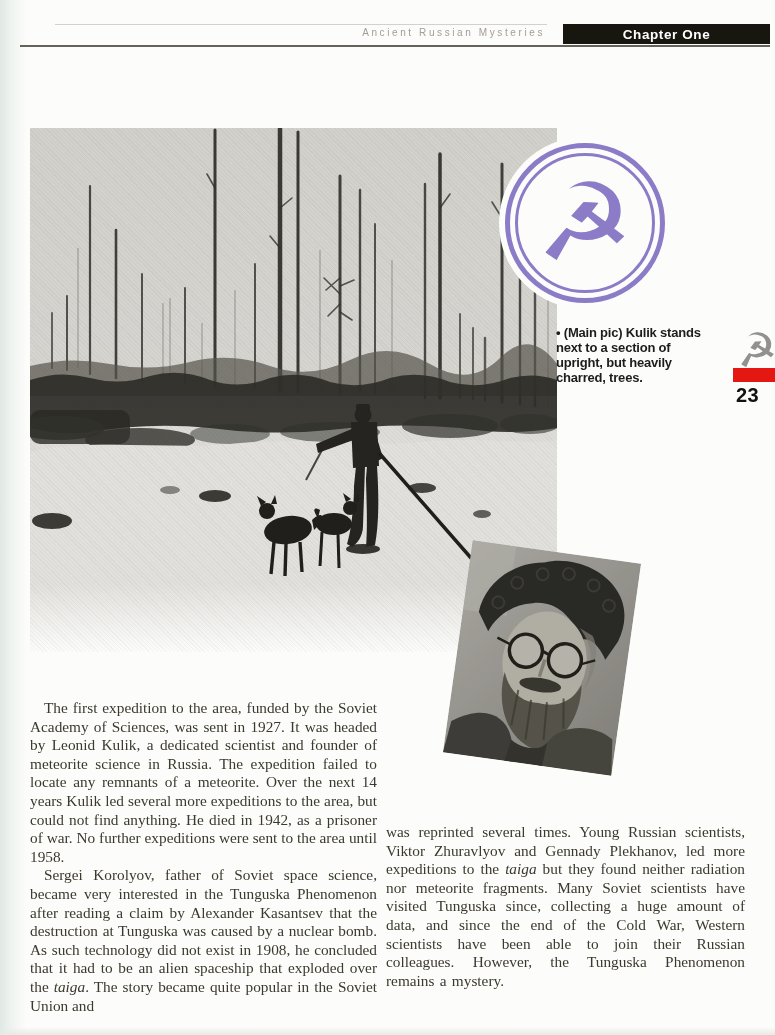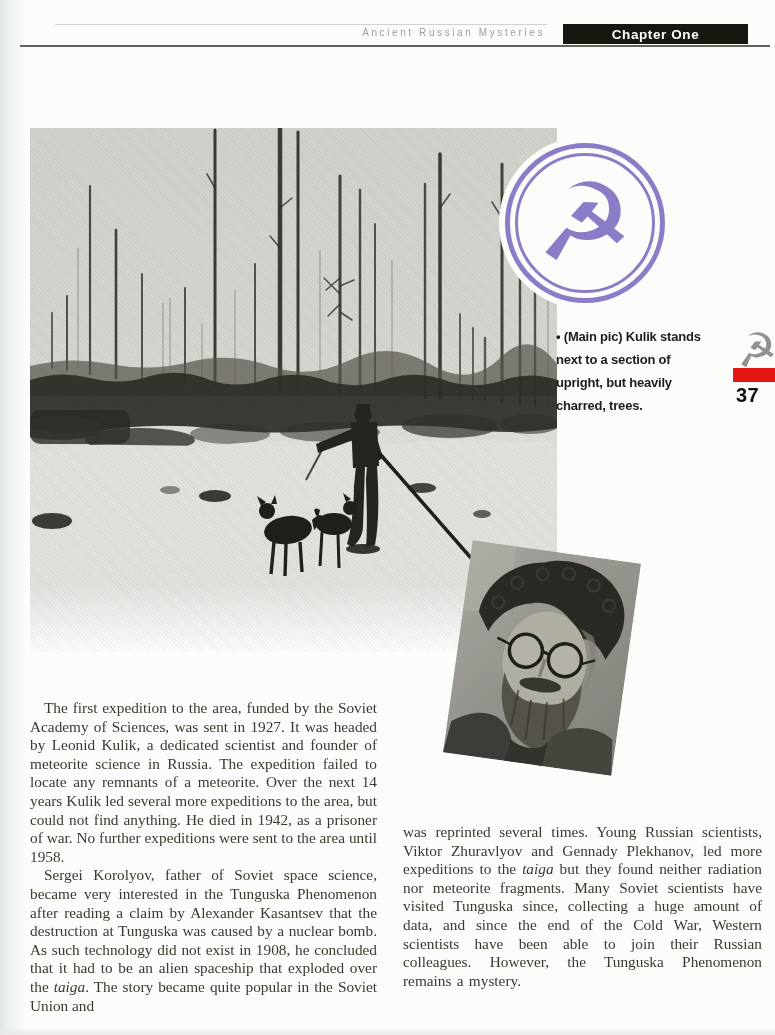--- a/index.html
+++ b/index.html
@@ -11,58 +11,58 @@
   .page{position:relative;width:775px;height:1035px;background:var(--paper);overflow:hidden;}
   .scan-edge{position:absolute;left:0;top:0;width:26px;height:1035px;
     background:linear-gradient(90deg,#dfe8e3 0%,#eef3ef 40%,rgba(252,252,250,0) 100%);}
   .scan-bottom{position:absolute;left:0;bottom:0;width:775px;height:8px;
     background:linear-gradient(0deg,#e8eae6,rgba(252,252,250,0));}
 
   
   .hdr-topline{position:absolute;left:55px;top:24px;width:492px;height:1px;background:#d4d1cb;}
   .hdr-title{position:absolute;left:0;top:27px;width:545px;text-align:right;
     font-size:10px;letter-spacing:2.6px;color:var(--header_gray);font-weight:500;}
-  .chapter-box{position:absolute;left:563px;top:24px;width:185px;height:20px;
+  .chapter-box{position:absolute;left:563px;top:24px;width:207px;height:20px;
     background:var(--ink);display:flex;align-items:center;justify-content:center;}
   .chapter-box span{color:#ffffff;font-weight:bold;font-size:13.5px;letter-spacing:.6px;}
   .hdr-rule{position:absolute;left:20px;top:45px;width:750px;height:2px;background:#4a473f;opacity:.85;}
 
   
   .main-photo{position:absolute;left:30px;top:128px;width:527px;height:524px;}
   .main-photo:after{content:"";position:absolute;inset:0;pointer-events:none;
     background:repeating-linear-gradient(45deg,rgba(40,40,35,.04) 0 1px,transparent 1px 3px);}
 
   
   .logo-disc{position:absolute;left:499px;top:137px;width:172px;height:172px;border-radius:50%;background:var(--paper);}
   .logo-ring-outer{position:absolute;left:505px;top:143px;width:150px;height:150px;border:5px solid var(--purple);border-radius:50%;}
   .logo-ring-inner{position:absolute;left:515px;top:153px;width:134px;height:134px;border:3px solid var(--purple);border-radius:50%;}
   .logo-glyph{position:absolute;left:505px;top:143px;width:160px;height:160px;display:flex;align-items:center;justify-content:center;
     font-family:"DejaVu Sans",sans-serif;font-size:108px;color:var(--purple);line-height:1;}
 
   
   .caption{position:absolute;left:556px;top:325px;width:160px;color:#1e1d1a;
-    font-size:13px;font-weight:bold;line-height:23px;letter-spacing:-.2px;}
+    font-size:13px;font-weight:bold;line-height:15px;letter-spacing:-.2px;}
   .caption p{margin:0;}
 
   
   .inset-photo{position:absolute;left:457px;top:551px;width:170px;height:214px;
     transform:rotate(8deg);transform-origin:50% 50%;overflow:hidden;}
 
   
   .margin-icon{position:absolute;left:736px;top:324px;width:60px;height:50px;overflow:hidden;
     font-family:"DejaVu Sans",sans-serif;font-size:46px;line-height:50px;color:#92918d;transform:rotate(-6deg);}
   .margin-redbar{position:absolute;left:733px;top:368px;width:42px;height:14px;background:var(--red);}
   .page-number{position:absolute;left:736px;top:384px;font-size:20px;font-weight:bold;color:#13120f;
     font-family:"Liberation Sans",sans-serif;letter-spacing:.5px;}
 
   
   .col{position:absolute;color:var(--body);font-family:"Liberation Serif",serif;
     font-size:15.3px;line-height:18.6px;text-align:justify;margin-top:47px;}
   .col-left{left:30px;top:652px;width:347px;}
-  .col-right{left:403px;top:776px;width:359px;word-spacing:1.5px;}
+  .col-right{left:386px;top:776px;width:359px;word-spacing:1.5px;}
   .body-para{margin:0;}
   .body-para.indent{text-indent:14px;}
   .ital{font-style:italic;}
 </style>
 </head>
 <body>
 
 <div class="page">
   <div class="scan-edge"></div>
 
@@ -263,21 +263,21 @@
       <path d="M96,214 L102,190 C112,170 146,164 166,178 L170,214 Z" fill="#44423b"></path>
       <path d="M62,214 L66,192 C76,200 96,200 102,190 L100,214 Z" fill="#2e2d28"></path>
       <rect width="170" height="214" filter="url(#pgrain)" opacity=".18"></rect>
     </svg>
   </div>
 
   <div class="margin-icon">
     <span>☭</span>
   </div>
   <div class="margin-redbar"></div>
-  <div class="page-number">37</div>
+  <div class="page-number">23</div>
 
   <div class="col col-left">
       <p class="body-para indent"><span>The first expedition to the area, funded by the Soviet Academy of Sciences, was sent in 1927. It was headed by Leonid Kulik, a dedicated scientist and founder of meteorite science in Russia. The expedition failed to locate any remnants of a meteorite. Over the next 14 years Kulik led several more expeditions to the area, but could not find anything. He died in 1942, as a prisoner of war. No further expeditions were sent to the area until 1958.</span></p>
       <p class="body-para indent"><span>Sergei Korolyov, father of Soviet space science, became very interested in the Tunguska Phenomenon after reading a claim by Alexander Kasantsev that the destruction at Tunguska was caused by a nuclear bomb. As such technology did not exist in 1908, he concluded that it had to be an alien spaceship that exploded over the </span><span class="ital">taiga</span><span>. The story became quite popular in the Soviet Union and</span></p>
     </div>
   <div class="col col-right">
       <p class="body-para"><span>was reprinted several times. Young Russian scientists, Viktor Zhuravlyov and Gennady Plekhanov, led more expeditions to the </span><span class="ital">taiga</span><span> but they found neither radiation nor meteorite fragments. Many Soviet scientists have visited Tunguska since, collecting a huge amount of data, and since the end of the Cold War, Western scientists have been able to join their Russian colleagues. However, the Tunguska Phenomenon remains a mystery.</span></p>
     </div>
 
   <div class="scan-bottom"></div>

